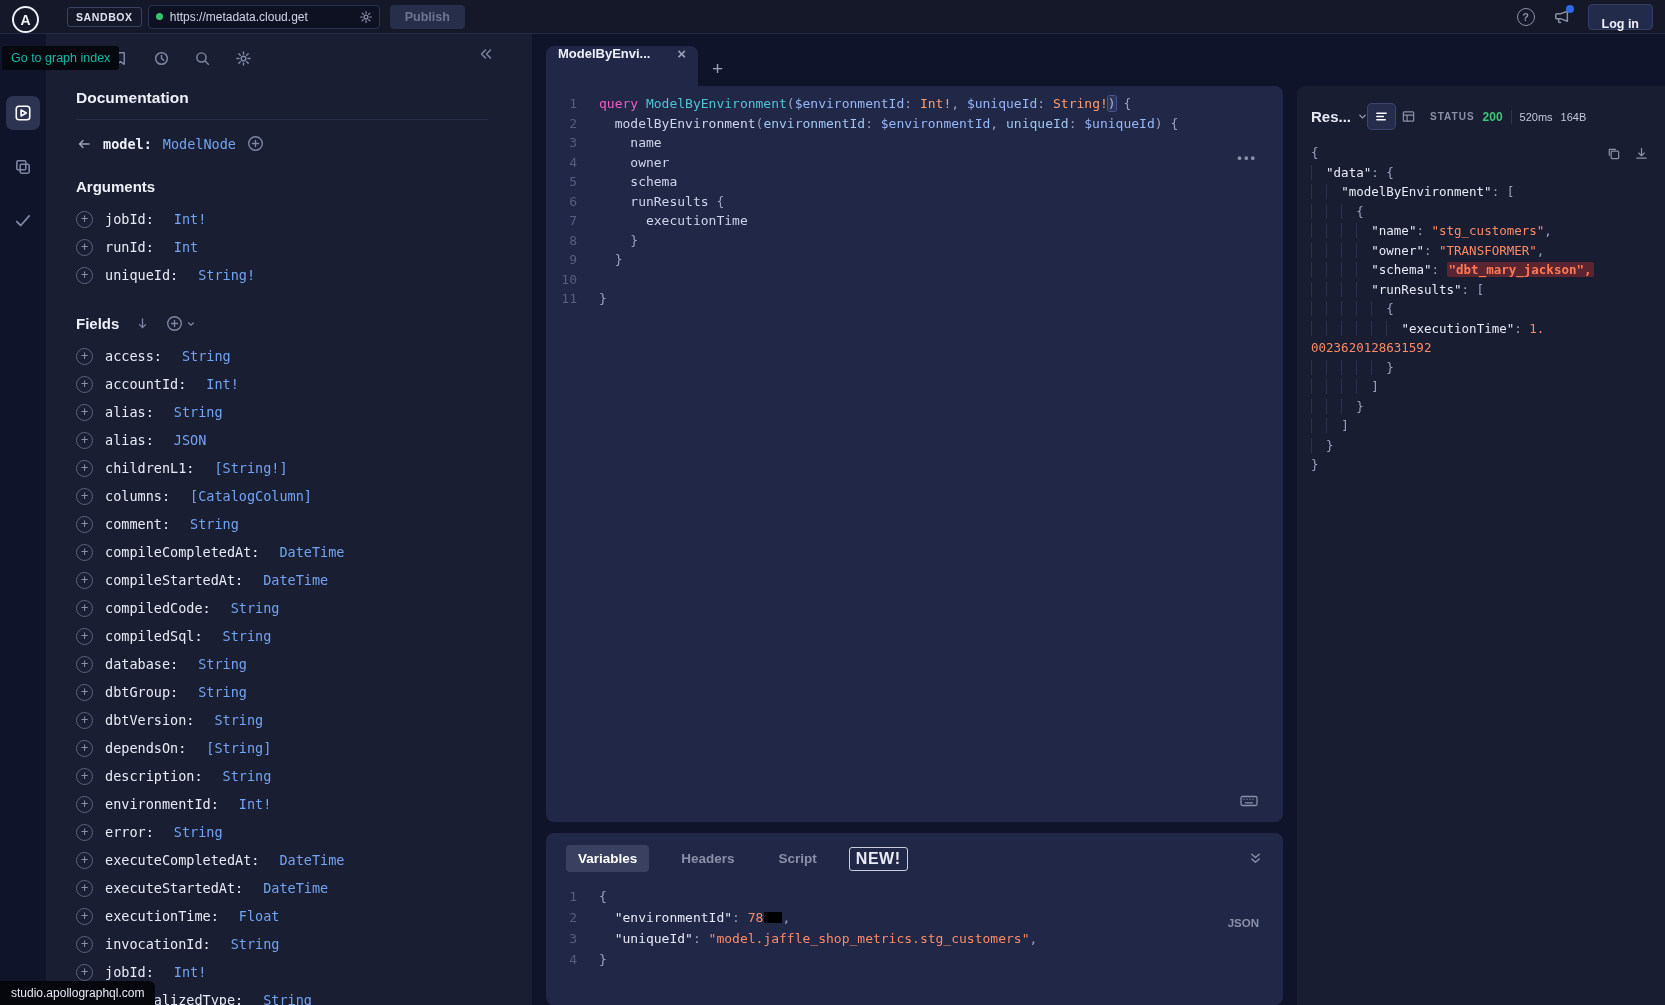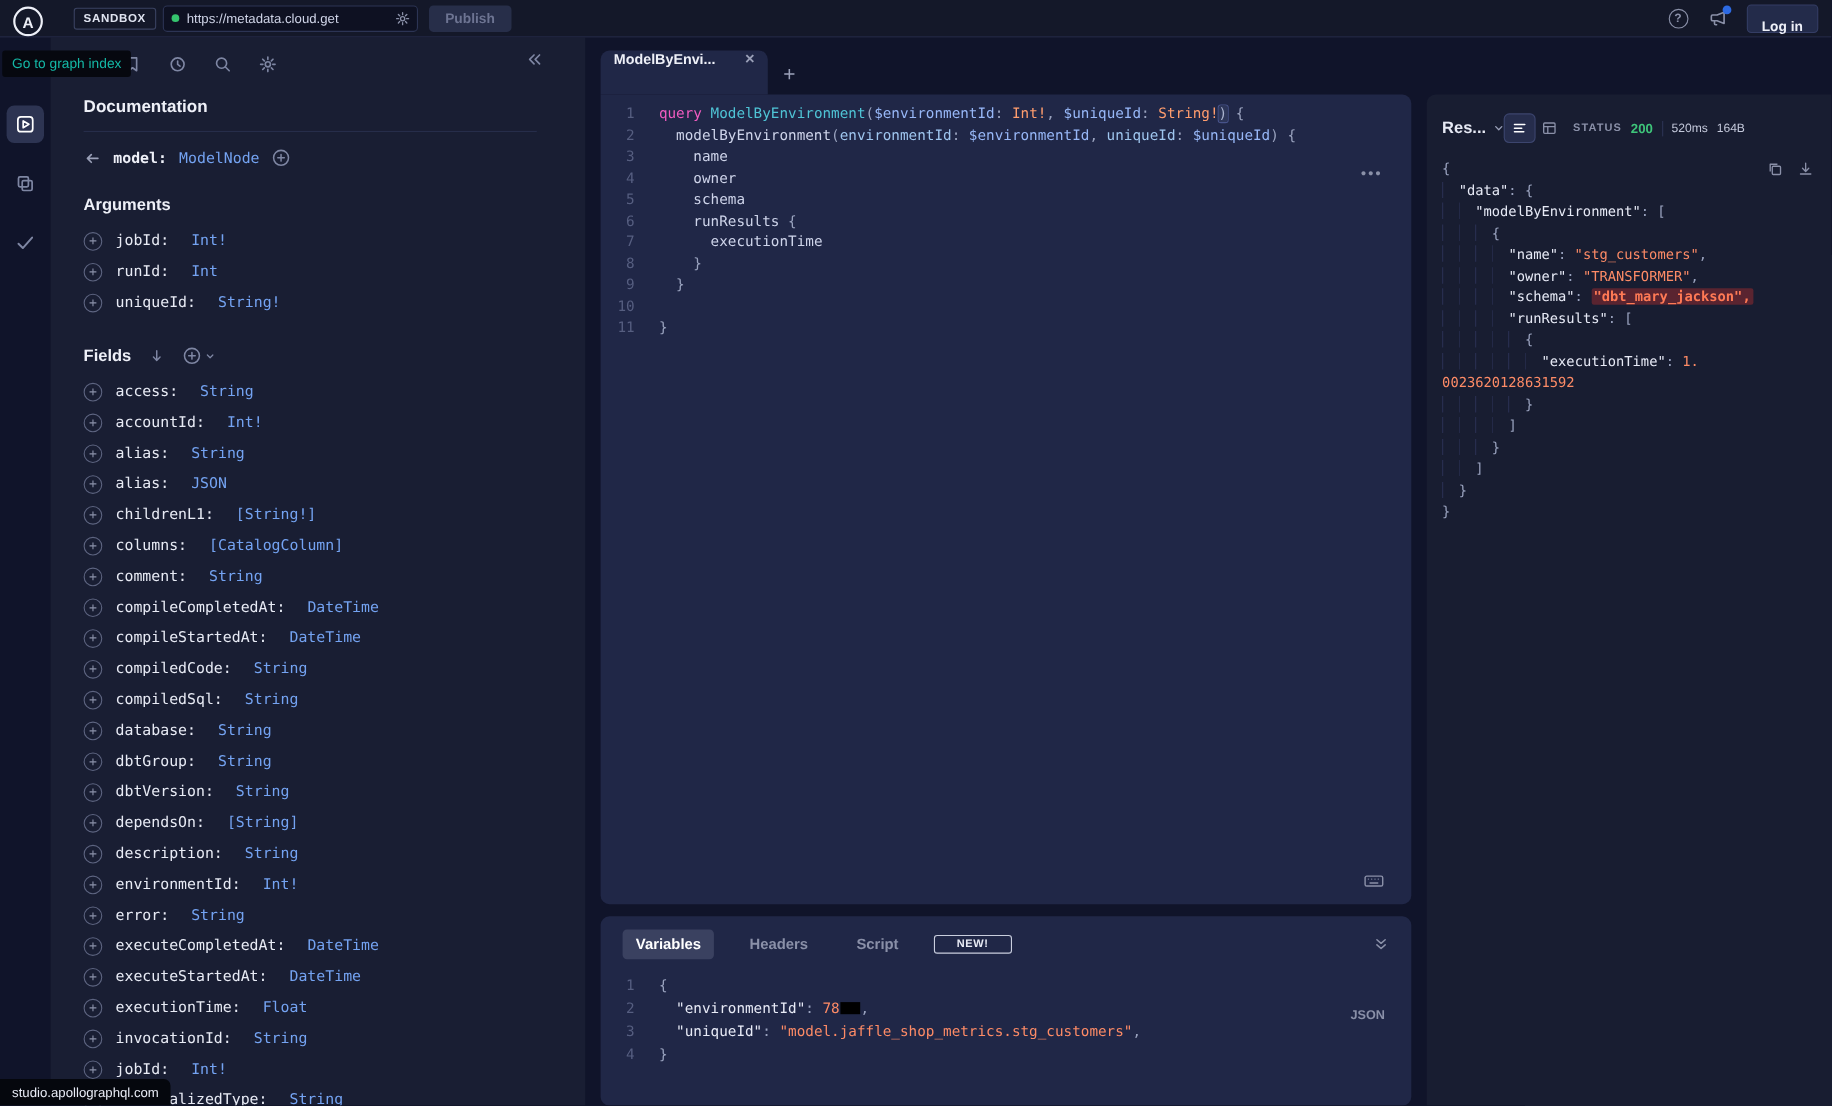--- a/index.html
+++ b/index.html
@@ -107,22 +107,22 @@
   .tk-hl{color:#ff7a55;background:#5a2430;border-radius:2px;font-weight:700;padding:0 2px}
   .tk-red{display:inline-block;width:18px;height:11px;background:#000;margin-left:1px;transform:translateY(1px)}
   .tk-gd{white-space:pre;box-shadow:inset 1px 0 0 #293052}
 
   
   .vars-card{position:absolute;left:546px;top:833px;width:737px;height:172px;background:#202747;
         border-radius:8px;overflow:hidden}
   .vars-tabs{display:flex;align-items:center;gap:20px;padding:12px 20px 6px 20px}
   .vtab{font-size:13.5px;font-weight:600;color:#8a90a8;padding:6px 12px;border-radius:4px}
   .vtab.active{background:#3a4160;color:#fff}
-  .badge-new{border:1px solid #c9cede;border-radius:3px;color:#e8ebf5;font-size:10px;font-weight:700;
-        padding:2px 20px;letter-spacing:.5px}
+  .badge-new{border:1px solid #c9cede;border-radius:3px;color:#e8ebf5;font-size:16px;font-weight:700;
+        padding:2px 6px;letter-spacing:.5px}
   .vars-collapse{margin-left:auto;color:#8a90a8}
   .json-label{position:absolute;right:24px;top:84px;color:#8a90a8;font-size:11.5px;font-weight:600}
   .vars-card .code{line-height:21px}
 
   
   .response{position:absolute;left:1297px;top:86px;width:368px;bottom:0;background:#181d31;border-radius:8px 0 0 0}
   .resp-head{display:flex;align-items:center;gap:0;padding:18px 10px 8px 14px}
   .resp-title{font-size:15px;font-weight:700;display:flex;align-items:center;gap:6px}
   .view-btn{width:27px;height:25px;border-radius:4px;display:flex;align-items:center;
         justify-content:center;color:#8a90a8}

